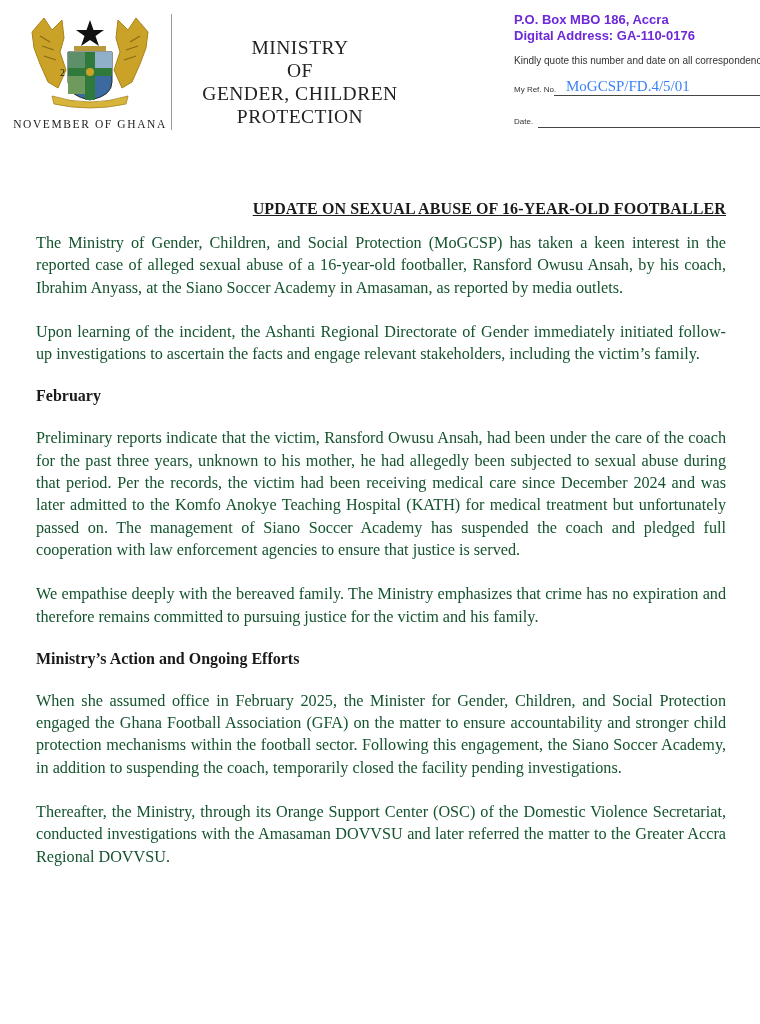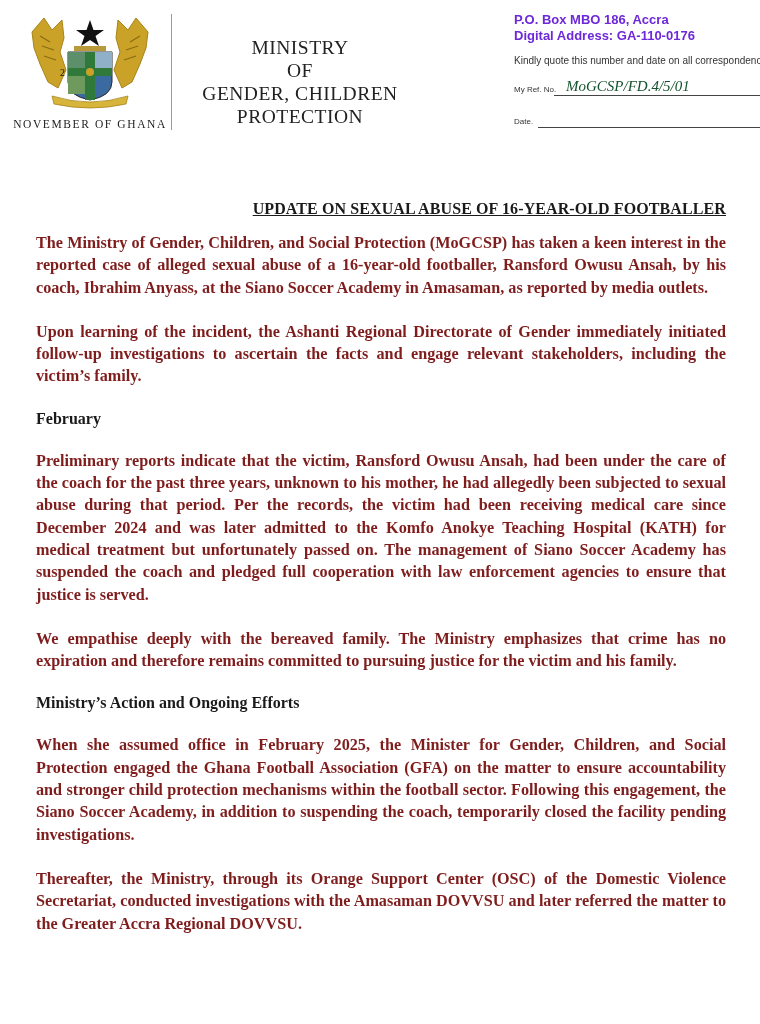--- a/index.html
+++ b/index.html
@@ -31,33 +31,32 @@
     margin-top: 11px; white-space: nowrap;
   }
   .ref-row { position: absolute; left: 514px; width: 246px; height: 18px; }
   .ref-label {
     position: absolute; left: 0; bottom: 2px;
     font-family: "Liberation Sans", sans-serif; font-size: 8px; color: #333;
   }
   .ref-line { position: absolute; bottom: 0; height: 1px; background: #444; }
   .ref-value {
     position: absolute; bottom: 1px; font-family: "Liberation Serif", serif;
-    font-size: 15px; color: #14532d; white-space: nowrap; font-style: italic;
+    font-size: 15px; color: #3b82f6; white-space: nowrap;
   }
   .ref-value sup { font-size: 8px; vertical-align: 7px; }
 
   .content { position: absolute; left: 36px; top: 200px; width: 690px; }
   .doc-title {
     text-align: right; font-weight: bold; font-size: 16px; text-decoration: underline;
     margin: 0 0 14px 0; color: #1a1a1a; letter-spacing: 0.1px;
   }
   .para {
     font-size: 16.2px; line-height: 22.3px; text-align: justify; margin: 0 0 22px 0;
-    color: #7f1d1d;
-    font-weight: bold;
+    color: #14532d;
   }
   .heading { font-weight: bold; font-size: 16px; margin: 0 0 22px 0; color: #1a1a1a; }
 </style>
 </head>
 <body>
 
 <div class="letterhead">
   <svg class="crest" viewBox="0 0 136 98">
 
     <path d="M10 20 L22 6 L30 18 L40 8 L42 26 L38 40 L44 58 L36 76 L26 70 L18 52 L12 36 Z" fill="#c9a227" stroke="#a8831a" stroke-width="1"></path>

